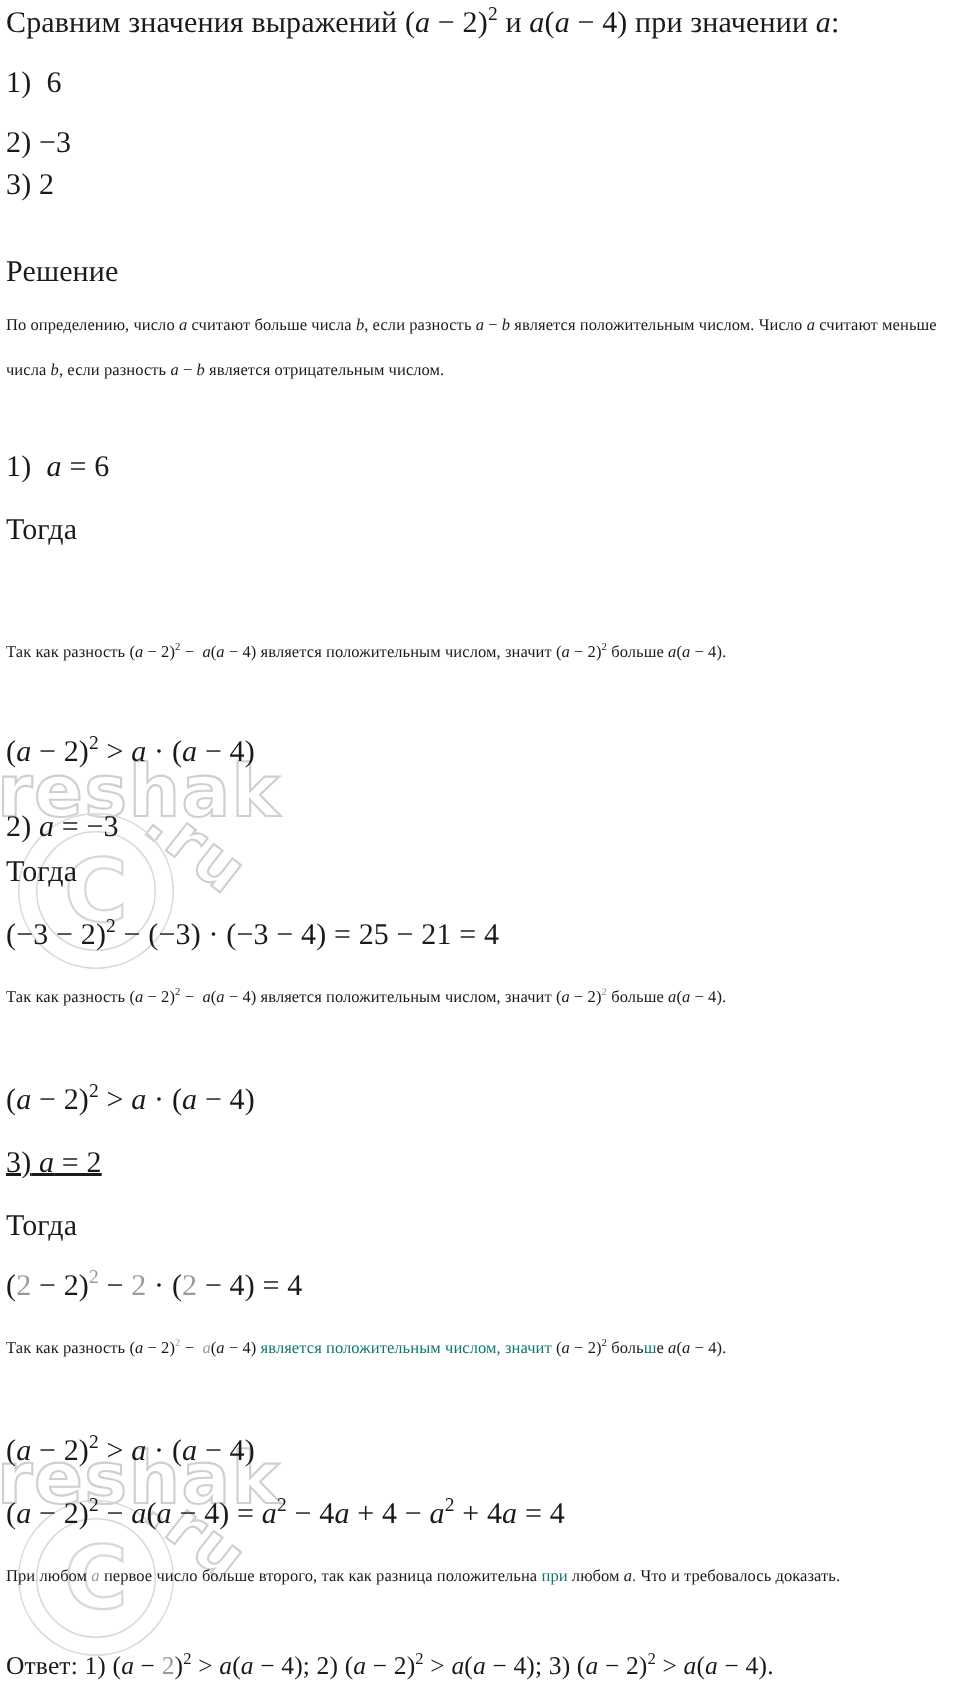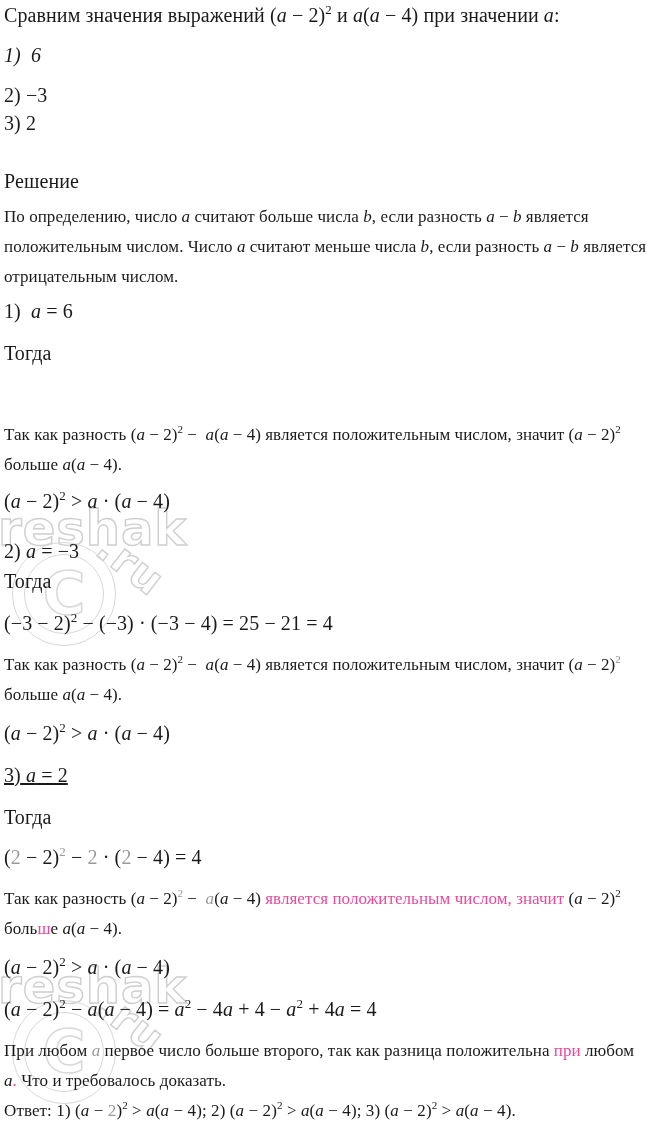--- a/index.html
+++ b/index.html
@@ -21,35 +21,35 @@
     left: 4px;
     white-space: nowrap;
     font-size: 20px;
     line-height: 22px;
     letter-spacing: 0.1px;
   }
   .para {
     position: absolute;
     left: 4px;
     width: 645px;
-    font-size: 17px;
+    font-size: 11px;
     line-height: 30px;
     letter-spacing: 0.05px;
   }
   var, .v {
     font-style: italic;
     font-family: "Liberation Serif", "DejaVu Serif", serif;
   }
   sup {
     font-size: 0.65em;
     vertical-align: super;
     line-height: 0;
   }
   .faded { color: #9a9a9a; }
-  .faint { color: #ec4899; }
+  .faint { color: #0f766e; }
   .semi  { color: #8d8d8d; }
 
   
   .wm {
     position: absolute;
     pointer-events: none;
     user-select: none;
   }
   .wm-word {
     position: absolute;
@@ -106,21 +106,21 @@
     <div class="wm-ru rot-k" style="left:95px; top:40px; font-size:42px;">.ru</div>
     <div class="wm-copy" style="left:12px; top:42px; width:104px; height:104px;"></div>
     <div class="wm-copy-inner" style="left:24px; top:54px; width:80px; height:80px; font-size:58px;">C</div>
   </div>
 
   <div class="line" style="top:4px;">
     Сравним значения выражений (<var class="v">a</var> − 2)<sup>2</sup> и
     <var class="v">a</var>(<var class="v">a</var> − 4) при значении <var class="v">a</var>:
   </div>
 
-  <div class="line" style="top:44px;font-style:italic;">
+  <div class="line" style="top:44px;">
     <span>1)</span>
     &nbsp;<span>6</span>
   </div>
   <div class="line" style="top:84px;">
     <span>2)</span>
     <span>−3</span>
   </div>
   <div class="line" style="top:112px;">
     <span>3)</span>
     <span>2</span>

